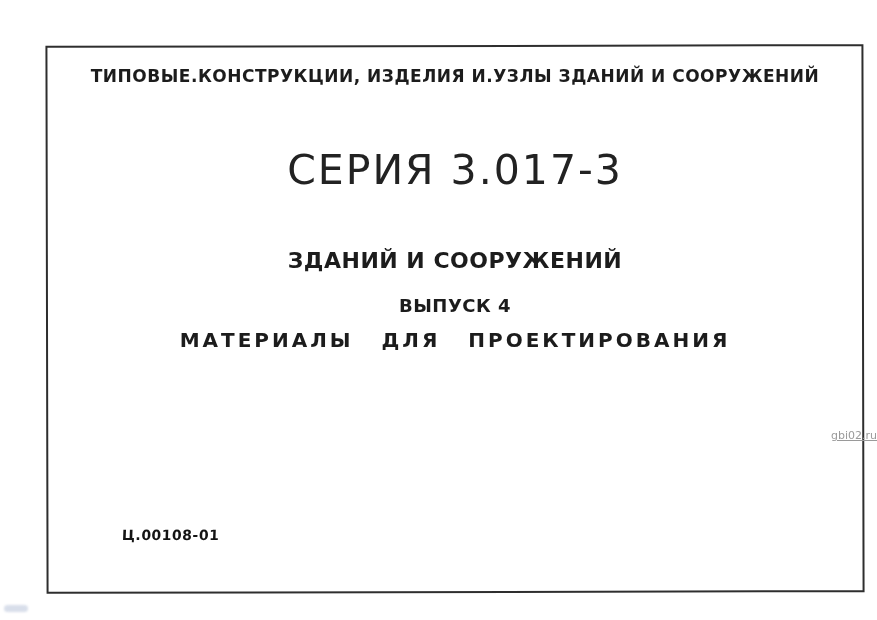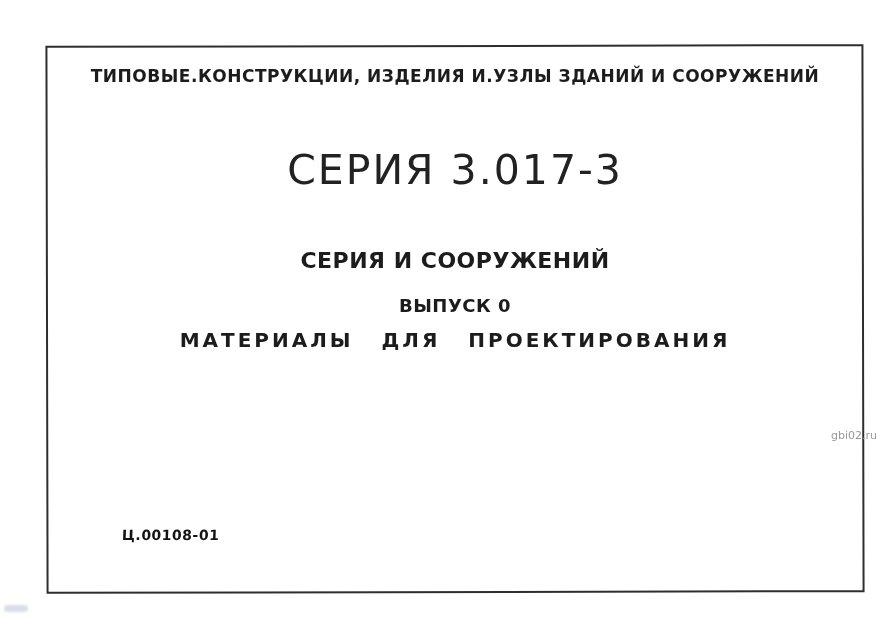--- a/index.html
+++ b/index.html
@@ -87,20 +87,21 @@
     transform: skewX(-2deg);
   }
   .site-watermark {
     position: absolute;
     left: 831px;
     top: 429px;
     font-size: 11px;
     color: #9a9a9a;
     font-weight: normal;
     letter-spacing: 0px;
+    text-decoration: underline;
   }
   .corner-mark {
     position: absolute;
     left: 4px;
     top: 605px;
     width: 24px;
     height: 7px;
     border-radius: 4px;
     background: #b9c4da;
     opacity: 0.55;
@@ -112,23 +113,23 @@
 
 <div class="page">
 
   <div class="frame"></div>
 
   <div class="textline header-line">ТИПОВЫЕ.КОНСТРУКЦИИ, ИЗДЕЛИЯ И.УЗЛЫ ЗДАНИЙ И СООРУЖЕНИЙ</div>
 
   <div class="textline series-title">СЕРИЯ 3.017-3</div>
 
 
-  <div class="textline subject-2">СЕРИЯ И СООРУЖЕНИЙ</div>
+  <div class="textline subject-2">ЗДАНИЙ И СООРУЖЕНИЙ</div>
 
-  <div class="textline issue-line">ВЫПУСК 0</div>
+  <div class="textline issue-line">ВЫПУСК 4</div>
 
   <div class="textline subtitle-line">МАТЕРИАЛЫ ДЛЯ ПРОЕКТИРОВАНИЯ</div>
 
   <div class="doc-code">Ц.00108-01</div>
 
   <div class="site-watermark">gbi02.ru</div>
 
   <div class="corner-mark"></div>
 
 </div>

